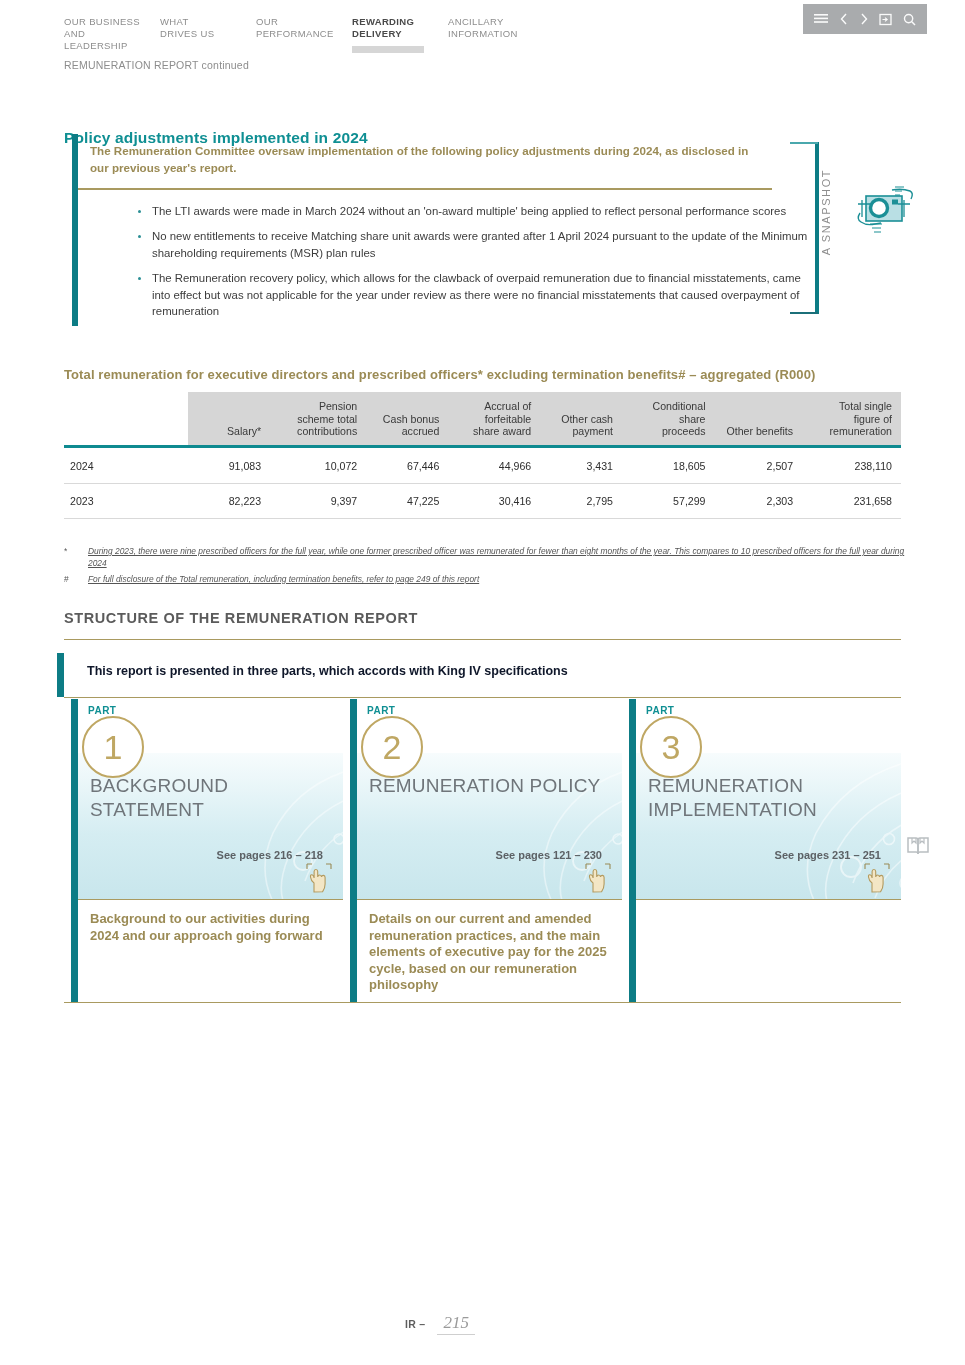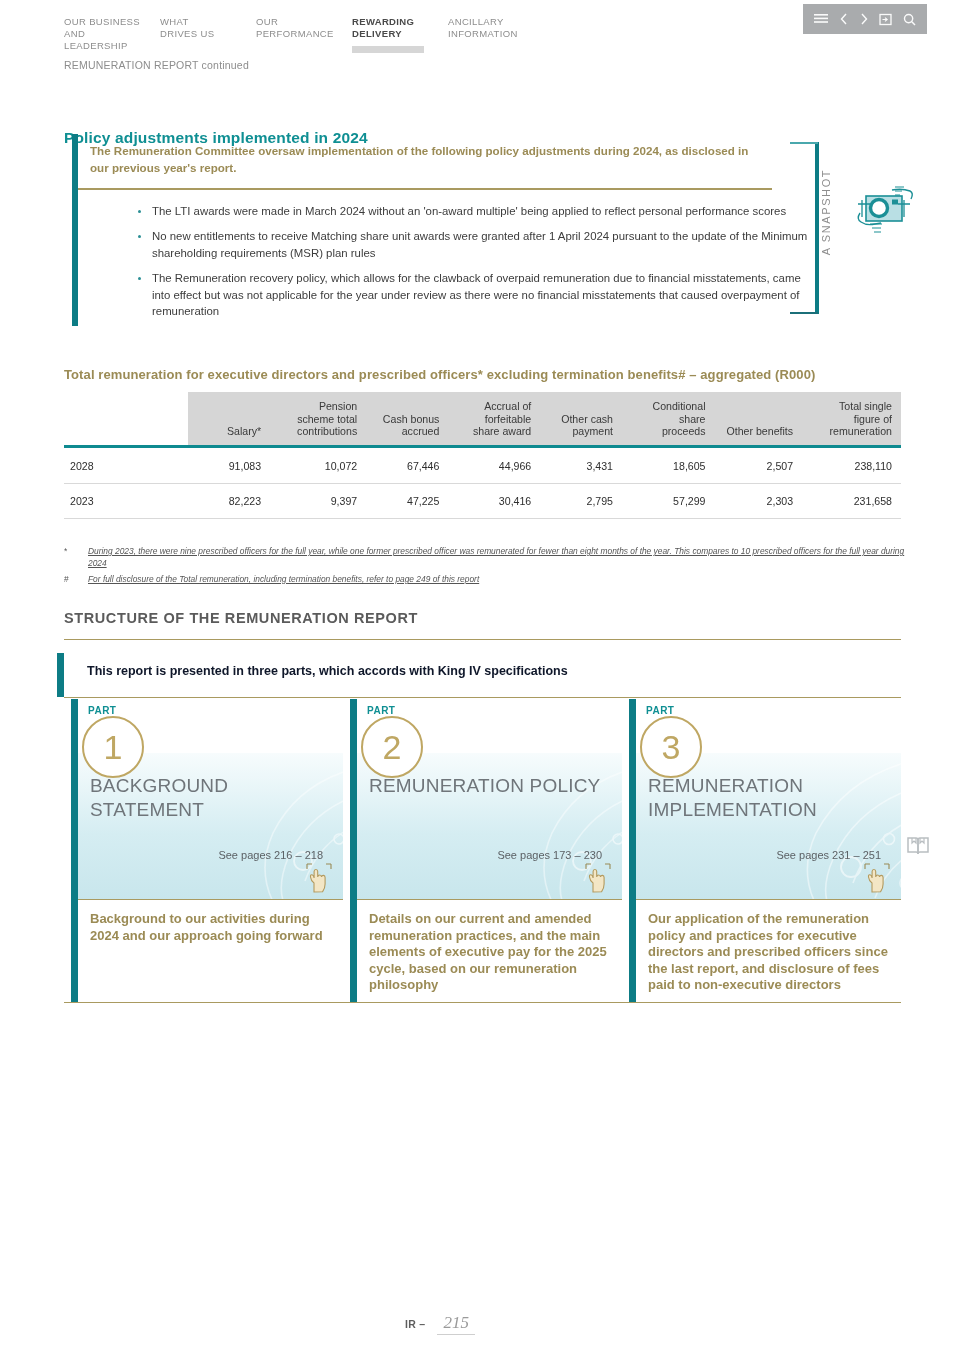--- a/index.html
+++ b/index.html
@@ -119,21 +119,21 @@
     position:absolute;left:14px;top:54px;width:265px;height:147px;
     background:linear-gradient(180deg,#f7fcfd 0%,#d5edf2 55%,#c8e6ec 100%);
     overflow:hidden;
   }
   .cardbody .swirl{position:absolute;right:-40px;top:-10px;width:230px;height:175px;opacity:.55;}
   .card-h{
     position:absolute;left:26px;top:75px;font-size:19px;line-height:24px;color:#6f757a;
     font-weight:normal;letter-spacing:.2px;z-index:2;
   }
   .see{
-    position:absolute;right:20px;top:150px;font-size:11px;font-weight:normal;color:#5c6165;z-index:4;padding-left:12px;
+    position:absolute;right:20px;top:150px;font-size:11px;font-weight:bold;color:#5c6165;z-index:4;padding-left:12px;
   }
   .hand{position:absolute;right:10px;top:163px;width:28px;height:32px;z-index:5;}
   .goldline{position:absolute;left:14px;top:200px;width:265px;height:1.4px;background:#a99a60;}
   .card-desc{
     position:absolute;left:26px;top:212px;width:245px;font-size:13px;line-height:16.5px;
     font-weight:bold;color:#9b8b55;
   }
   .bottomrule{position:absolute;left:7px;top:349px;width:837px;height:1.4px;background:#a99a60;}
   .bookicon{position:absolute;left:905px;top:833px;width:26px;height:26px;color:#b9bec1;}
   
@@ -279,21 +279,21 @@
       </th>
     </tr>
   </thead>
   <tbody>
     <tr class="topline">
       <td colspan="9">
           <div class="tealrule"></div>
         </td>
     </tr>
     <tr class="datarow">
-      <td class="lbl">2028</td>
+      <td class="lbl">2024</td>
       <td>91,083</td>
       <td>10,072</td>
       <td>67,446</td>
       <td>44,966</td>
       <td>3,431</td>
       <td>18,605</td>
       <td>2,507</td>
       <td>238,110</td>
     </tr>
     <tr class="datarow">
@@ -369,21 +369,21 @@
             <path d="M230 20 q-80 10 -110 70 q-20 45 10 85"></path>
             <path d="M230 45 q-70 14 -95 70 q-16 40 6 60"></path>
             <path d="M230 72 q-60 16 -78 66"></path>
           </g>
           <circle cx="150" cy="118" r="9" fill="none" stroke="#ffffff" stroke-width="1.8"></circle>
           <circle cx="186" cy="96" r="5" fill="none" stroke="#ffffff" stroke-width="1.6"></circle>
         </svg>
       </div>
       <div class="numcircle">2</div>
       <div class="card-h">REMUNERATION POLICY</div>
-      <div class="see">See pages 173 – 230</div>
+      <div class="see">See pages 121 – 230</div>
       <div class="hand">
         <svg viewBox="0 0 28 32" width="28" height="32">
           <g fill="none" stroke="#9a8a55" stroke-width="1.1">
             <path d="M2 2 h5 M2 2 v5 M26 2 h-5 M26 2 v5"></path>
           </g>
           <path d="M9 30 v-9 q-3 -2 -3.5 -6 q-0.3 -2.6 1.6 -2.2 q1.5 0.4 2 3.2 V9.5 q0 -2 1.8 -2 q1.8 0 1.8 2 v5.5 q0.3 -2 2 -2 q1.7 0 1.8 2 q0.4 -1.8 2 -1.6 q1.6 0.2 1.6 2.2 v6.4 q0 4.4 -2.6 7.8 z" fill="#f3e6c5" stroke="#b39a5e" stroke-width="1.1"></path>
         </svg>
       </div>
       <div class="goldline"></div>
       <div class="card-desc">Details on our current and amended remuneration practices, and the main elements of executive pay for the 2025 cycle, based on our remuneration philosophy</div>
@@ -411,21 +411,20 @@
       <div class="see">See pages 231 – 251</div>
       <div class="hand">
         <svg viewBox="0 0 28 32" width="28" height="32">
           <g fill="none" stroke="#9a8a55" stroke-width="1.1">
             <path d="M2 2 h5 M2 2 v5 M26 2 h-5 M26 2 v5"></path>
           </g>
           <path d="M9 30 v-9 q-3 -2 -3.5 -6 q-0.3 -2.6 1.6 -2.2 q1.5 0.4 2 3.2 V9.5 q0 -2 1.8 -2 q1.8 0 1.8 2 v5.5 q0.3 -2 2 -2 q1.7 0 1.8 2 q0.4 -1.8 2 -1.6 q1.6 0.2 1.6 2.2 v6.4 q0 4.4 -2.6 7.8 z" fill="#f3e6c5" stroke="#b39a5e" stroke-width="1.1"></path>
         </svg>
       </div>
       <div class="goldline"></div>
-      <div class="card-desc">Our application of the remuneration policy and practices for executive directors and prescribed officers since the last report, and disclosure of fees paid to non-executive directors</div>
     </div>
 
   </div>
   <div class="bottomrule"></div>
 </div>
 
 <div class="bookicon">
   <svg viewBox="0 0 26 26" width="26" height="26">
     <path d="M3 5 h8 q2 0 2 2 v14 q0 -2 -2 -2 H3 z" fill="none" stroke="#b9bec1" stroke-width="1.5"></path>
     <path d="M23 5 h-8 q-2 0 -2 2 v14 q0 -2 2 -2 h8 z" fill="none" stroke="#b9bec1" stroke-width="1.5"></path>

